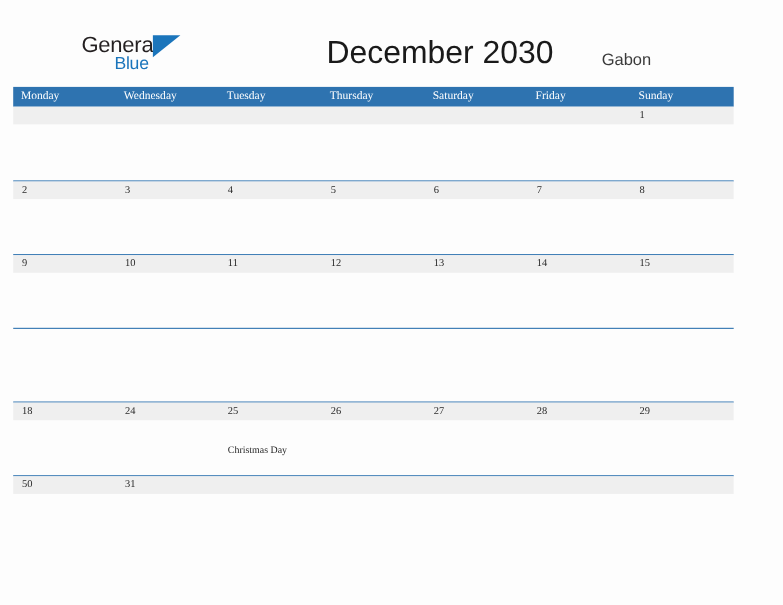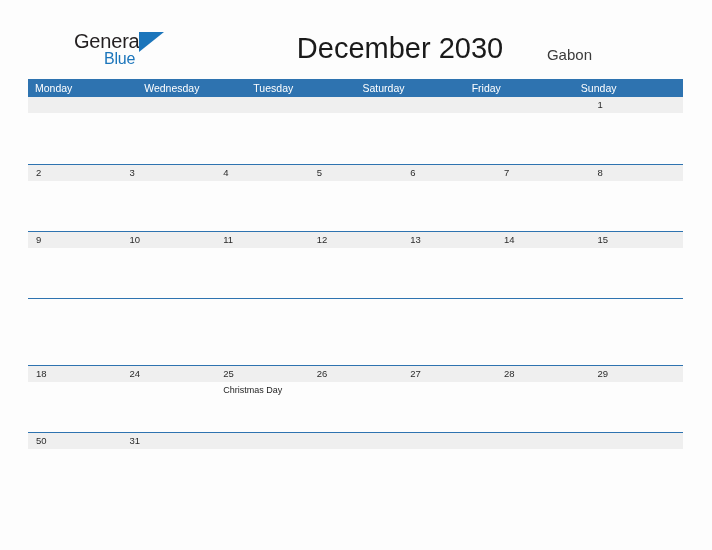--- a/index.html
+++ b/index.html
@@ -85,23 +85,24 @@
     right: 28px;
     top: 46px;
     font-size: 15px;
     color: #3b3b3b;
     text-align: right;
   }
 
   
   .calendar {
     position: absolute;
-    left: 28px;
+    left: 12px;
     top: 79px;
     width: 655px;
+    font-family: Liberation Serif, serif;
   }
 
   .weekday-row {
     display: flex;
     width: 100%;
     height: 18px;
     background: #2e73b0;
   }
   .weekday {
     flex: 1 1 0;
@@ -138,20 +139,21 @@
     line-height: 16px;
     padding-left: 8px;
     box-sizing: border-box;
   }
 
   .events-band {
     display: flex;
     width: 100%;
     height: 50px;
     background: transparent;
+    margin-top: 19px;
   }
   .event-cell {
     flex: 1 1 0;
     padding-left: 8px;
     padding-top: 3px;
     box-sizing: border-box;
   }
   .event-text {
     font-size: 9px;
     color: #1f1f1f;
@@ -176,20 +178,21 @@
 
     <div class="country">Gabon</div>
 
   </div>
 
   <div class="calendar">
     <div class="weekday-row">
         <div class="weekday">Monday</div>
         <div class="weekday">Wednesday</div>
         <div class="weekday">Tuesday</div>
+        <div class="weekday">Thursday</div>
         <div class="weekday">Saturday</div>
         <div class="weekday">Friday</div>
         <div class="weekday">Sunday</div>
       </div>
     <div class="weeks">
         <div class="week-row">
           <div class="numbers-band">
             <div class="num-cell"></div>
             <div class="num-cell"></div>
             <div class="num-cell"></div>

